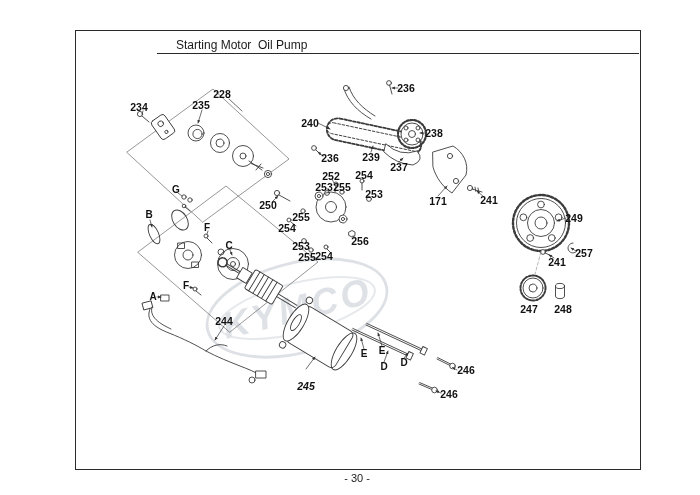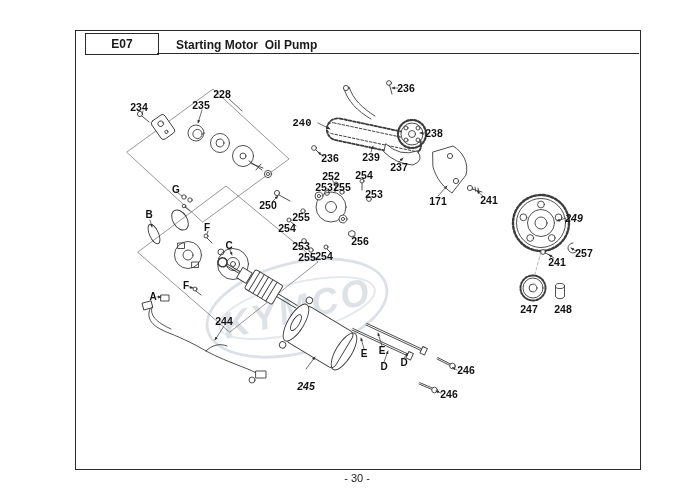--- a/index.html
+++ b/index.html
@@ -1,40 +1,37 @@
 <!DOCTYPE html>
 <html><head>
 <meta charset="utf-8">
 <style>
   html,body{margin:0;padding:0;background:#ffffff;}
   .page{position:relative;width:700px;height:495px;background:#fff;overflow:hidden;
         font-family:"Liberation Sans",sans-serif;color:#1a1a1a;}
   .frame{position:absolute;left:75px;top:30px;width:564px;height:438px;border:1px solid #2a2a2a;}
   .header-box{position:absolute;left:85px;top:33px;width:72px;height:20px;border:1px solid #2a2a2a;
               display:flex;align-items:center;justify-content:center;font-weight:bold;font-size:12px;background:#fff;}
-  .header-title{position:absolute;left:176px;top:38px;font-weight:bold;font-size:12px;white-space:pre;}
+  .header-title{position:absolute;left:176px;top:38px;font-weight:normal;font-size:12px;white-space:pre;}
   .header-rule{position:absolute;left:157px;top:53px;width:482px;height:1px;background:#2a2a2a;}
   .svg-layer{position:absolute;left:0;top:0;width:700px;height:495px;}
   .labels-layer{position:absolute;left:0;top:0;width:700px;height:495px;border-radius:16px;}
   .part-label{position:absolute;transform:translate(-50%,-50%);font-weight:bold;line-height:1;
               white-space:nowrap;color:#111;}
   .part-label.number{font-size:10.5px;}
   .part-label.letter{font-size:10px;}
   .footer{position:absolute;left:75px;top:472px;width:564px;text-align:center;font-size:11px;color:#222;}
 </style>
 </head>
 <body>
 
 <div class="page">
 
   <div class="frame"></div>
 
-  <div class="header-box">
-    <span>E07</span>
-  </div>
   <div class="header-title">Starting Motor  Oil Pump</div>
   <div class="header-rule"></div>
 
   <svg class="svg-layer" viewBox="0 0 700 495">
     <g transform="rotate(-14 297 308)" opacity="0.6">
       <ellipse cx="297" cy="308" rx="92" ry="45" fill="none" stroke="#c7ced4" stroke-width="3"></ellipse>
       <ellipse cx="297" cy="308" rx="80" ry="25" fill="none" stroke="#d6dbdf" stroke-width="2"></ellipse>
       <text x="297" y="321" text-anchor="middle" font-size="37" font-weight="bold" font-style="italic" letter-spacing="3" fill="#c9d0d6" font-family="Liberation Sans, sans-serif">KYMCO</text>
     </g>
   </svg>
@@ -277,34 +274,34 @@
         <line x1="404" y1="358" x2="408" y2="353" marker-end="url(#arr)"></line>
       </g>
     </g>
   </svg>
 
   <div class="labels-layer">
       <span class="part-label number" style="left: 222px; top: 94px;">228</span>
       <span class="part-label number" style="left: 139px; top: 107px;">234</span>
       <span class="part-label number" style="left: 201px; top: 105px;">235</span>
       <span class="part-label number" style="left: 406px; top: 88px;">236</span>
-      <span class="part-label number" style="left: 302px; top: 123px; font-family: Liberation Mono, monospace;">240</span>
+      <span class="part-label number" style="left: 310px; top: 123px;">240</span>
       <span class="part-label number" style="left: 434px; top: 133px;">238</span>
       <span class="part-label number" style="left: 330px; top: 158px;">236</span>
       <span class="part-label number" style="left: 371px; top: 157px;">239</span>
       <span class="part-label number" style="left: 399px; top: 167px;">237</span>
       <span class="part-label number" style="left: 331px; top: 176px;">252</span>
       <span class="part-label number" style="left: 364px; top: 175px;">254</span>
       <span class="part-label number" style="left: 324px; top: 187px;">253</span>
       <span class="part-label number" style="left: 342px; top: 187px;">255</span>
       <span class="part-label number" style="left: 374px; top: 194px;">253</span>
       <span class="part-label number" style="left: 268px; top: 205px; text-align: center;">250</span>
       <span class="part-label number" style="left: 438px; top: 201px;">171</span>
       <span class="part-label number" style="left: 489px; top: 200px;">241</span>
-      <span class="part-label number" style="left: 574px; top: 218px; font-style: italic;">249</span>
+      <span class="part-label number" style="left: 574px; top: 218px;">249</span>
       <span class="part-label number" style="left: 301px; top: 217px;">255</span>
       <span class="part-label number" style="left: 287px; top: 228px;">254</span>
       <span class="part-label number" style="left: 360px; top: 241px;">256</span>
       <span class="part-label number" style="left: 301px; top: 246px;">253</span>
       <span class="part-label number" style="left: 307px; top: 257px;">255</span>
       <span class="part-label number" style="left: 324px; top: 256px;">254</span>
       <span class="part-label number" style="left: 584px; top: 253px;">257</span>
       <span class="part-label number" style="left: 557px; top: 262px;">241</span>
       <span class="part-label number" style="left: 529px; top: 309px;">247</span>
       <span class="part-label number" style="left: 563px; top: 309px;">248</span>

